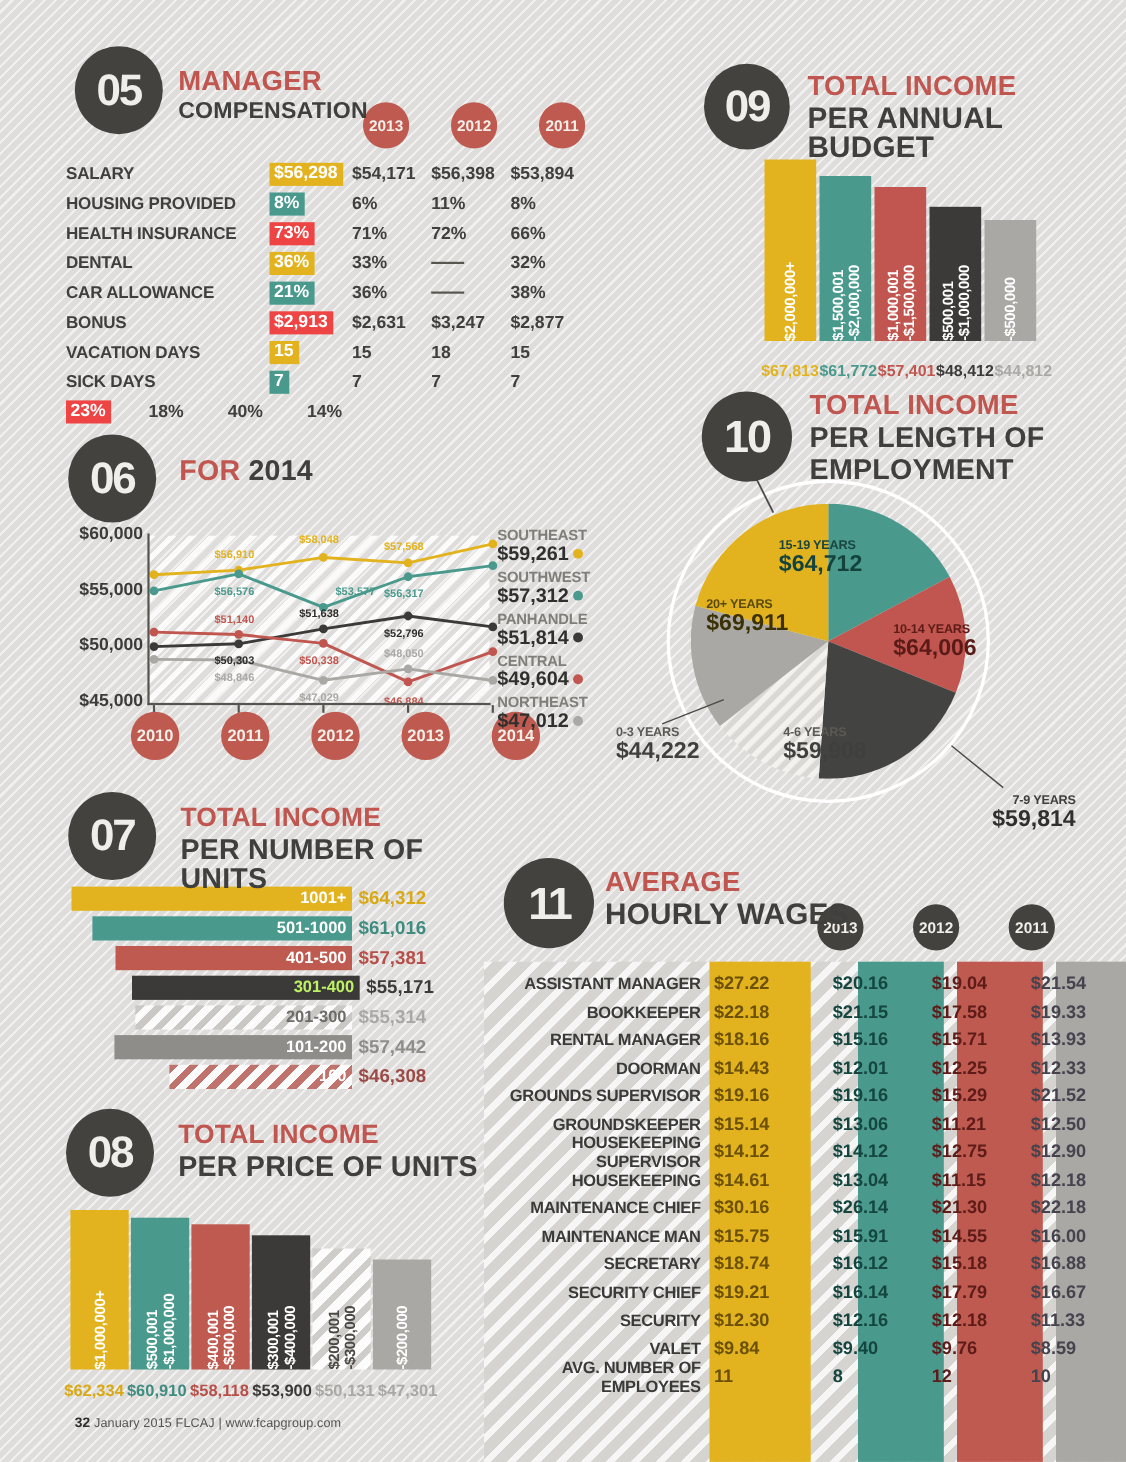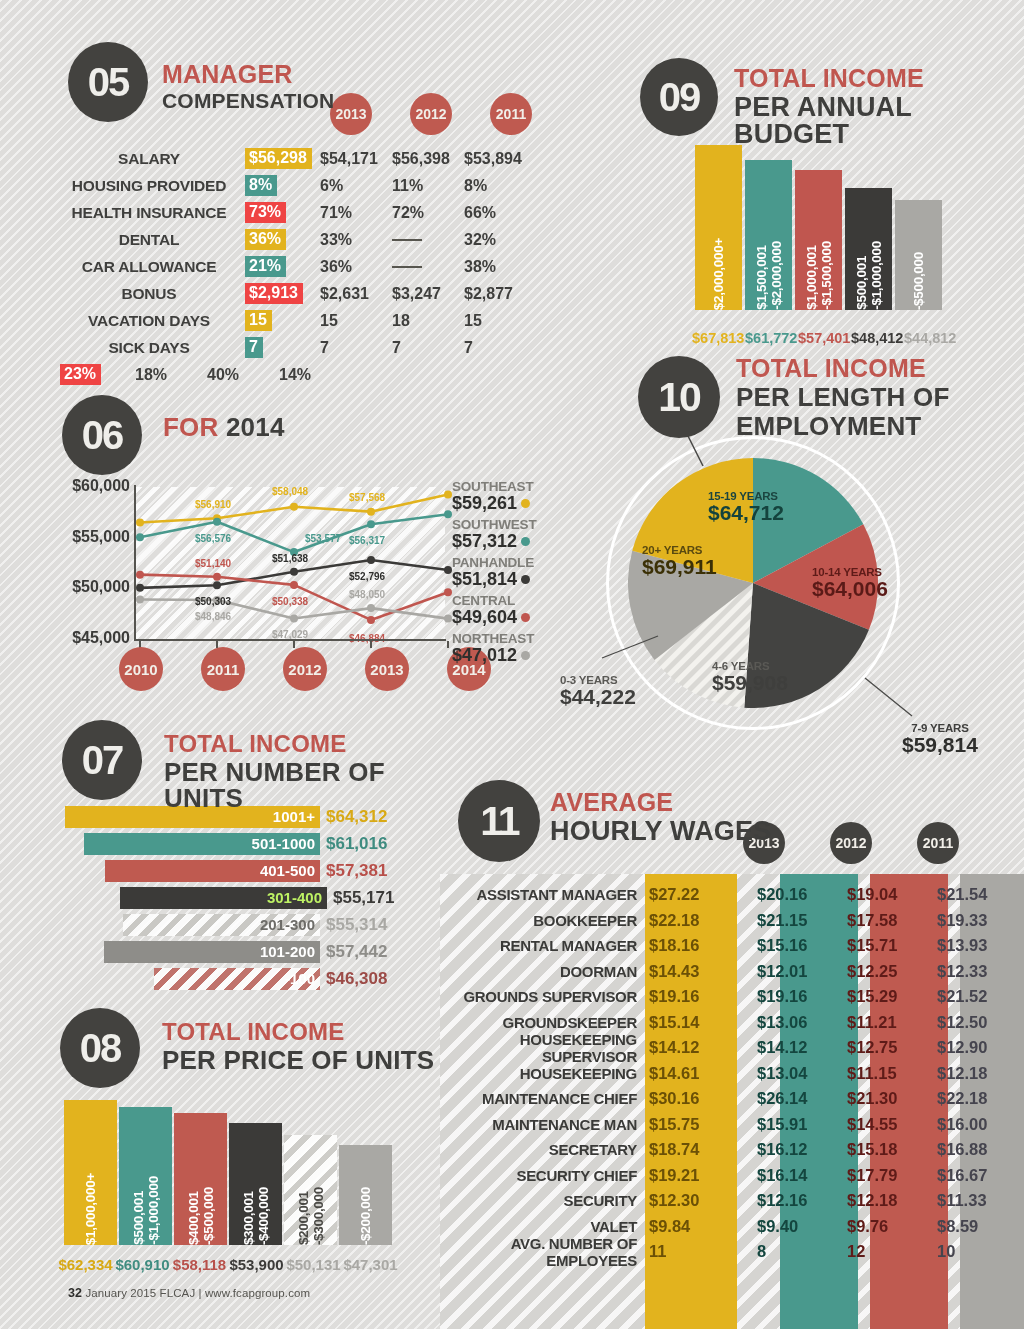--- a/index.html
+++ b/index.html
@@ -48,21 +48,21 @@
     color: #f2efe9; font-weight: 700;
   }
 
   
   #sec05 { position: absolute; left: 0; top: 0; width: 620px; height: 380px; }
   .s05-head-row { position: absolute; left: 330px; top: 93px; display: flex; gap: 38px; }
   .s05-head-row .year-circle { width: 42px; height: 42px; background: #bf5a50; font-size: 14px; }
   .s05-table { position: absolute; left: 60px; top: 145px; }
   .s05-row { display: flex; align-items: center; height: 27px; }
   .s05-label {
-    width: 185px; text-align: center; padding-right: 7px;
+    width: 185px; text-align: left; padding-right: 7px;
     font-weight: 700; font-size: 15.5px; color: #3f3f3d;
     text-transform: uppercase; letter-spacing: -.2px;
   }
   .s05-hl {
     font-weight: 700; font-size: 16px; color: #fff;
     padding: 1px 5px 2px 4px; display: inline-block; line-height: 1.15;
     margin-right: 4px;
   }
   .s05-cellwrap { width: 75px; }
   .s05-other { width: 72px; font-weight: 700; font-size: 16px; color: #3f3f3d; }
@@ -428,29 +428,29 @@
     </div>
     <div id="pie-labels">
         <div class="pie-lbl" style="left: 168px; top: 142px; text-align: left;">
           <div class="k" style="color: rgb(27, 69, 64);">15-19 YEARS</div>
           <div class="v" style="color: rgb(20, 67, 61);">$64,712</div>
         </div>
         <div class="pie-lbl" style="left: 272px; top: 218px; text-align: left;">
           <div class="k" style="color: rgb(94, 27, 24);">10-14 YEARS</div>
           <div class="v" style="color: rgb(90, 26, 23);">$64,006</div>
         </div>
-        <div class="pie-lbl" style="left: 362px; top: 374px; text-align: center;">
+        <div class="pie-lbl" style="left: 362px; top: 374px; text-align: right;">
           <div class="k" style="color: rgb(63, 63, 61);">7-9 YEARS</div>
           <div class="v" style="color: rgb(47, 47, 45);">$59,814</div>
         </div>
         <div class="pie-lbl" style="left: 172px; top: 312px; text-align: left;">
           <div class="k" style="color: rgb(90, 89, 85);">4-6 YEARS</div>
           <div class="v" style="color: rgb(63, 63, 61);">$59,908</div>
         </div>
-        <div class="pie-lbl" style="left: 20px; top: 312px; text-align: left; margin-top: 14px;">
+        <div class="pie-lbl" style="left: 20px; top: 312px; text-align: left;">
           <div class="k" style="color: rgb(90, 89, 85);">0-3 YEARS</div>
           <div class="v" style="color: rgb(63, 63, 61);">$44,222</div>
         </div>
         <div class="pie-lbl" style="left: 102px; top: 196px; text-align: left;">
           <div class="k" style="color: rgb(90, 74, 16);">20+ YEARS</div>
           <div class="v" style="color: rgb(59, 48, 6);">$69,911</div>
         </div>
       </div>
     <svg width="484" height="430" style="position:absolute;left:0;top:0;pointer-events:none">
       <line x1="148" y1="88" x2="163" y2="118" stroke="#4a4a48" stroke-width="1.6"></line>

